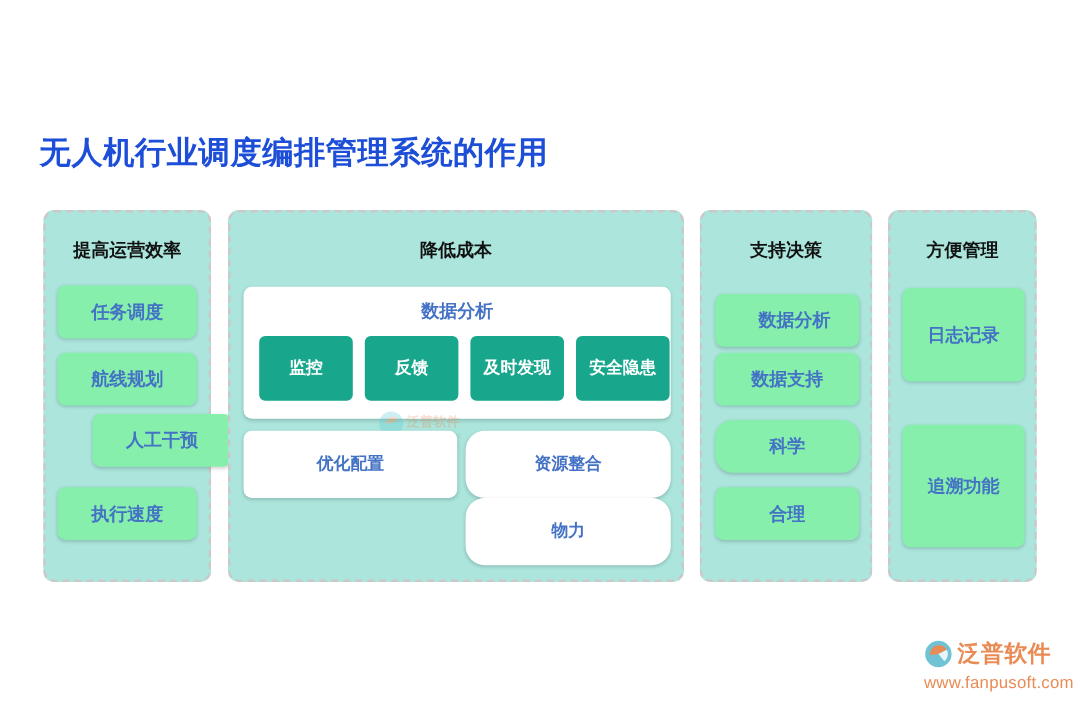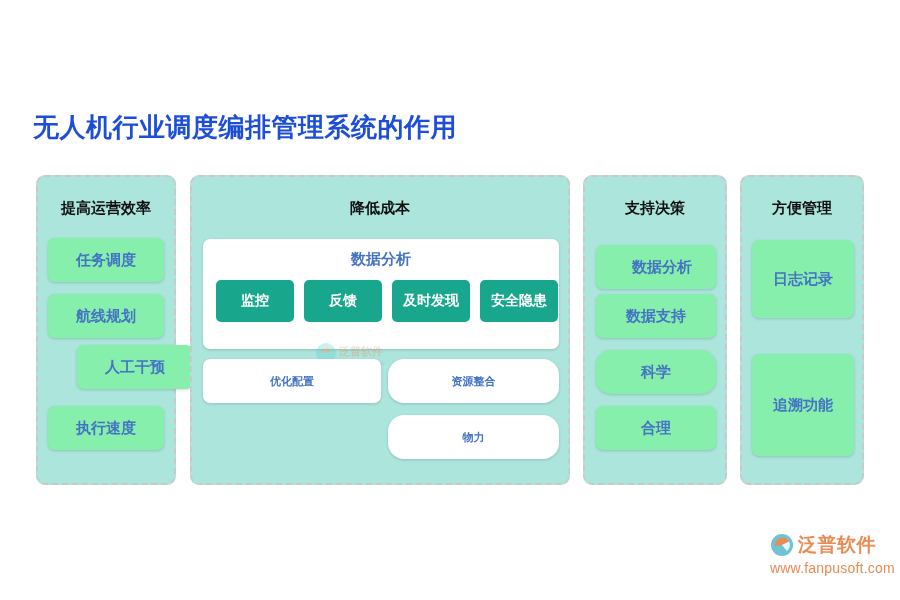--- a/index.html
+++ b/index.html
@@ -113,49 +113,49 @@
     top: 11px;
     text-align: center;
     font-size: 15px;
     font-weight: bold;
     color: #4472C4;
     white-space: nowrap;
   }
   .chip {
     position: absolute;
     top: 41px;
-    height: 42px;
+    height: 54px;
     width: 78px;
     background: #18A68C;
     border-radius: 5px;
     display: flex;
     align-items: center;
     justify-content: center;
     color: #ffffff;
     font-size: 14px;
     font-weight: bold;
     white-space: nowrap;
     box-sizing: border-box;
   }
   .chip.k0 { left: 13px; }
   .chip.k1 { left: 101px; }
   .chip.k2 { left: 189px; }
   .chip.k3 { left: 277px; }
 
   
   .wide-card {
     position: absolute;
-    height: 44px;
+    height: 56px;
     background: #ffffff;
     border-radius: 7px;
     box-shadow: 0 1px 3px rgba(0,0,0,0.16);
     display: flex;
     align-items: center;
     justify-content: center;
-    font-size: 11px;
+    font-size: 14px;
     font-weight: bold;
     color: #4472C4;
     box-sizing: border-box;
     white-space: nowrap;
   }
   .wide-card.w-left  { left: 11px;  width: 178px; }
   .wide-card.w-right { left: 196px; width: 171px; border-radius: 16px; }
   .wide-card.r0 { top: 182px; }
   .wide-card.r1 { top: 238px; }
 

